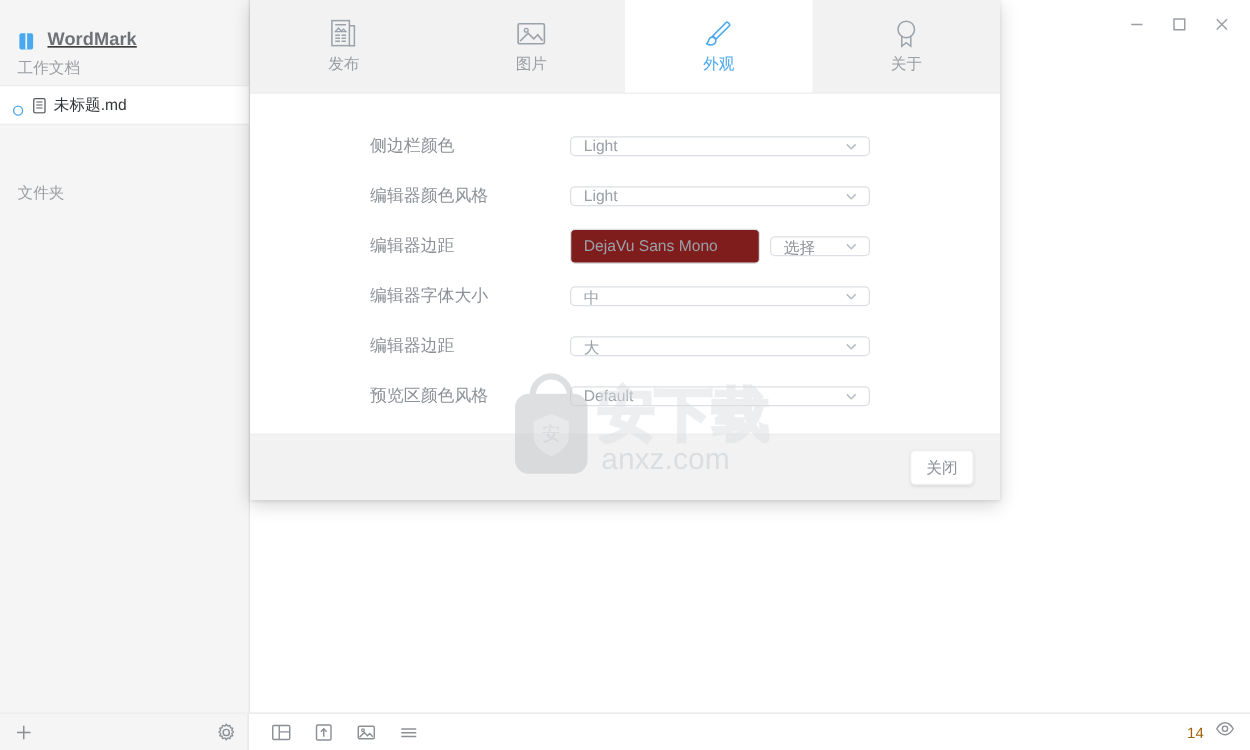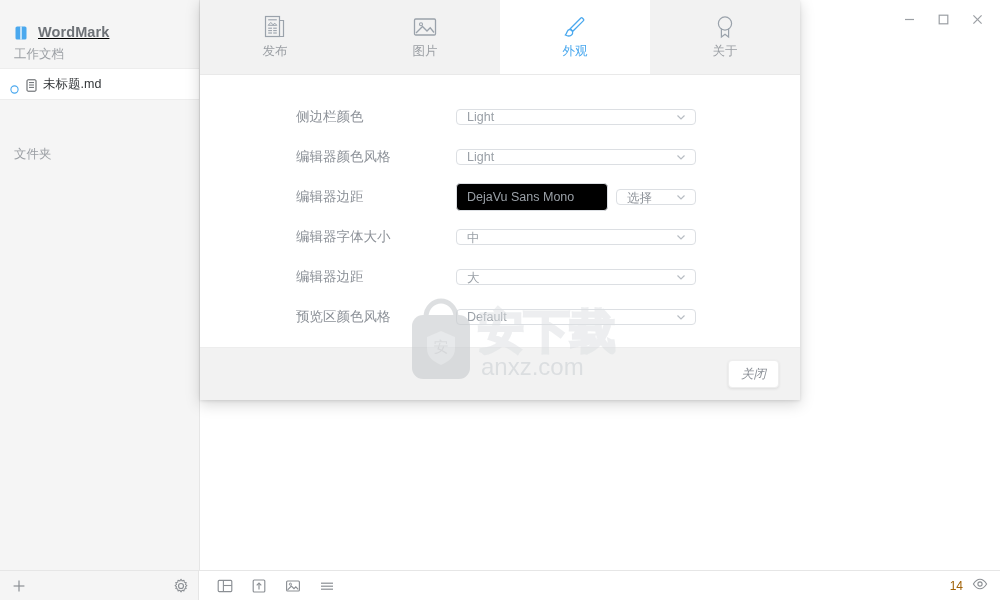--- a/index.html
+++ b/index.html
@@ -201,21 +201,21 @@
   .select .chev {
     position: absolute; right: 8px; top: 50%;
     transform: translateY(-50%);
     width: 12px; height: 12px;
     display:flex; align-items:center; justify-content:center;
   }
   .textbox {
     width: 152px; height: 28px;
     border: 1px solid #dcdfe3;
     border-radius: 4px;
-    background: #000000;
+    background: #7f1d1d;
     box-sizing: border-box;
     display: flex; align-items: center;
     padding: 0 10px;
     font-size: 12.5px;
     color: #9aa0a7;
   }
   .select.small {
     width: 80px;
     margin-left: 8px;
     padding-right: 24px;
@@ -236,21 +236,20 @@
     min-width: 48px; height: 28px;
     background: #ffffff;
     border: 1px solid #eeeeee;
     border-radius: 4px;
     box-shadow: 0 1px 3px rgba(0,0,0,0.09);
     display: flex; align-items: center; justify-content: center;
     font-size: 12.5px;
     color: #8b9097;
     padding: 0 12px;
     box-sizing: border-box;
-    font-style: italic;
   }
 
   
   .watermark {
     position: absolute;
     left: 406px; top: 252px;
     width: 230px; height: 100px;
     z-index: 55;
     pointer-events: none;
     margin-top: 39px;

